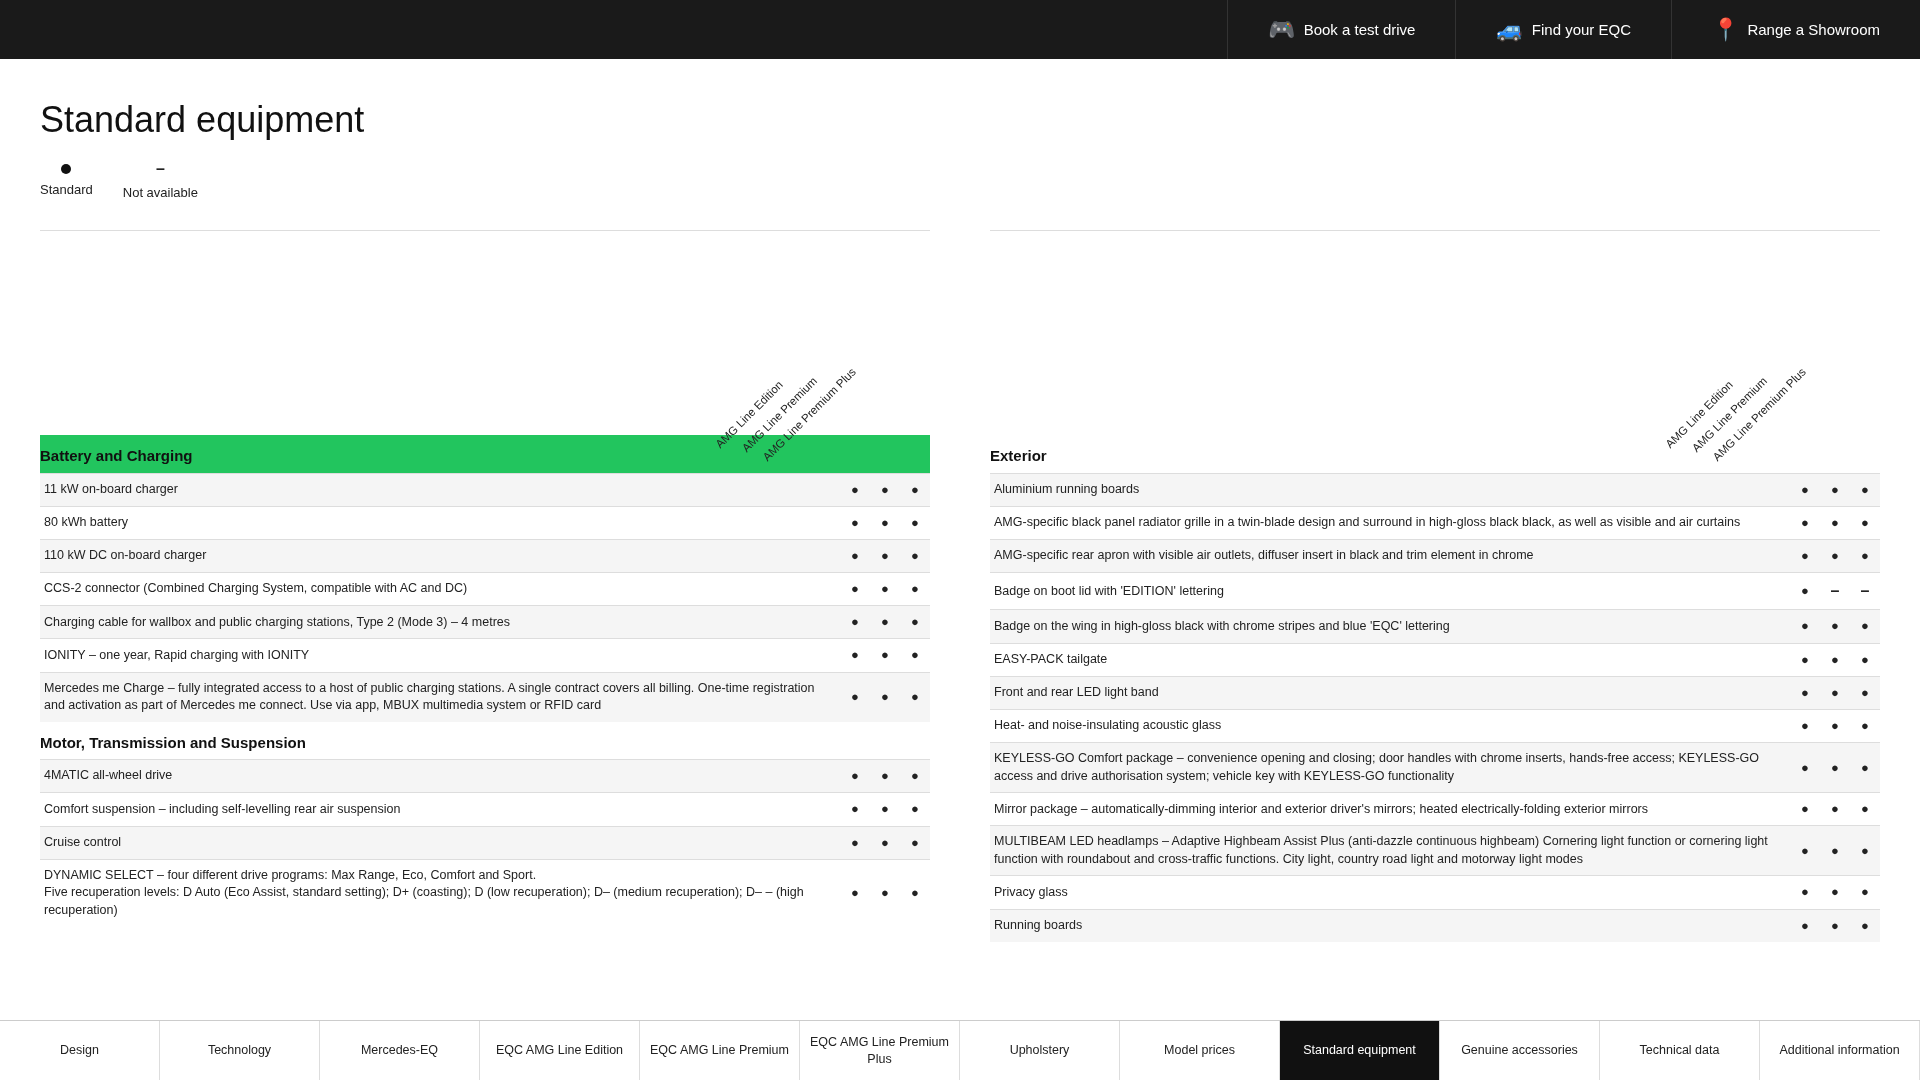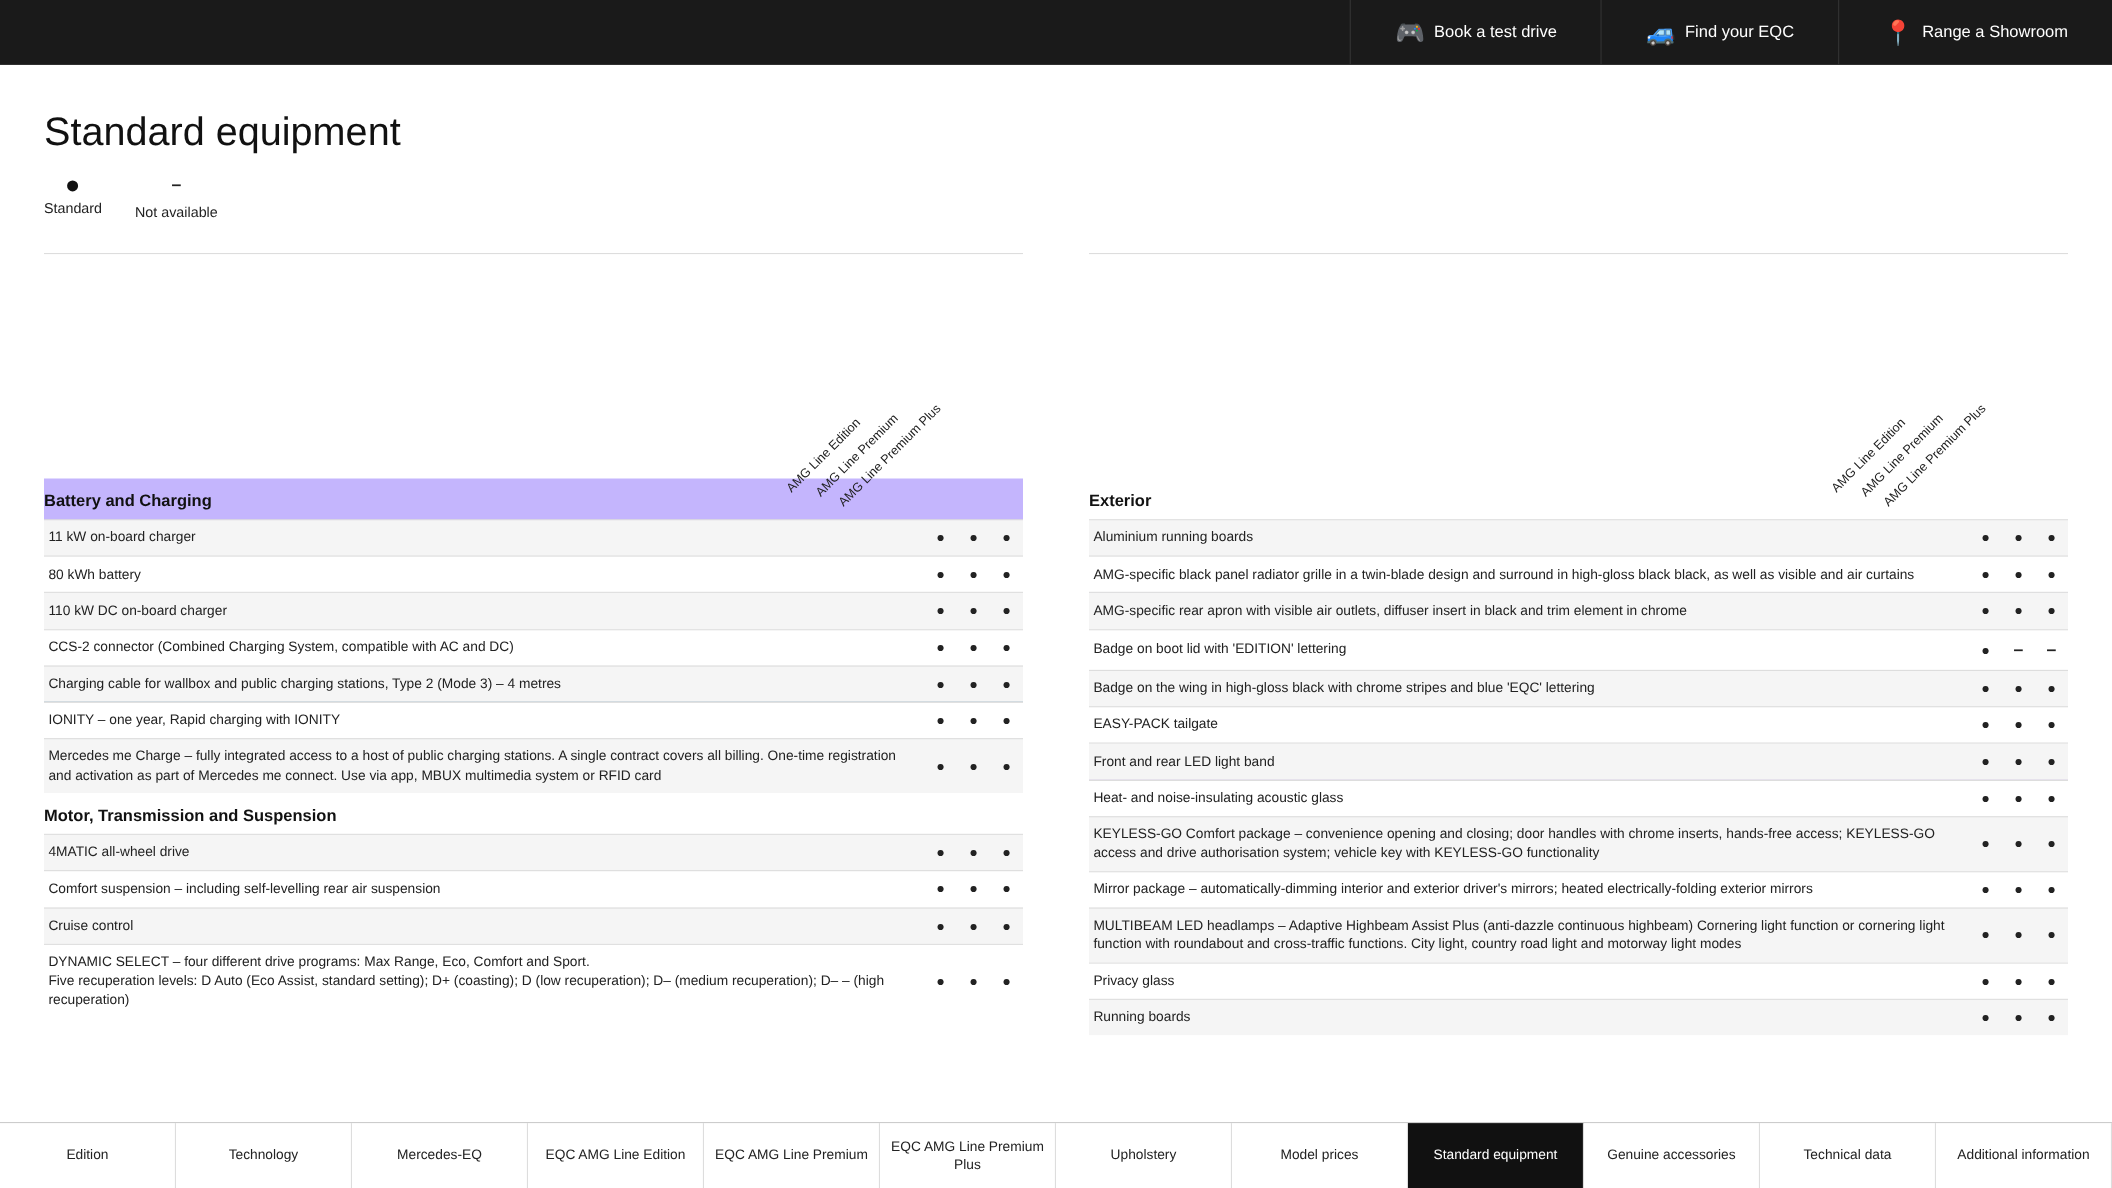--- a/index.html
+++ b/index.html
@@ -229,21 +229,21 @@
               </div>
             </td>
             <td class="col-cell"></td>
             <td class="col-cell"></td>
             <td class="col-cell"></td>
           </tr>
         </thead>
         <tbody id="battery-tbody">
 
           <tr>
-            <td colspan="4" style="background:#c4b5fd; padding: 10px 0 6px 0; border-top: none;">
+            <td colspan="4" style="background:#22c55e; padding: 10px 0 6px 0; border-top: none;">
               <span class="section-title">Battery and Charging</span>
             </td>
           </tr>
         <tr style="background: rgb(245, 245, 245);">
               <td class="name-cell" style="white-space: pre-wrap;">11 kW on-board charger</td>
               <td class="col-cell" style="text-align: center; font-size: 13px; font-weight: normal;">●</td>
               <td class="col-cell" style="text-align: center; font-size: 13px; font-weight: normal;">●</td>
               <td class="col-cell" style="text-align: center; font-size: 13px; font-weight: normal;">●</td>
             </tr>
             <tr style="background: rgb(255, 255, 255);">
@@ -429,21 +429,21 @@
               <td class="col-cell" style="text-align: center; font-size: 13px; font-weight: normal;">●</td>
               <td class="col-cell" style="text-align: center; font-size: 13px; font-weight: normal;">●</td>
             </tr>
           </tbody>
       </table>
     </div>
   </div>
 </div>
 
 <div class="bottom-nav">
-<div class="nav-item">Edition</div>
+<div class="nav-item">Design</div>
     <div class="nav-item">Technology</div>
     <div class="nav-item">Mercedes-EQ</div>
     <div class="nav-item">EQC AMG Line Edition</div>
     <div class="nav-item">EQC AMG Line Premium</div>
     <div class="nav-item">EQC AMG Line Premium Plus</div>
     <div class="nav-item">Upholstery</div>
     <div class="nav-item">Model prices</div>
     <div class="nav-item active">Standard equipment</div>
     <div class="nav-item">Genuine accessories</div>
     <div class="nav-item">Technical data</div>

